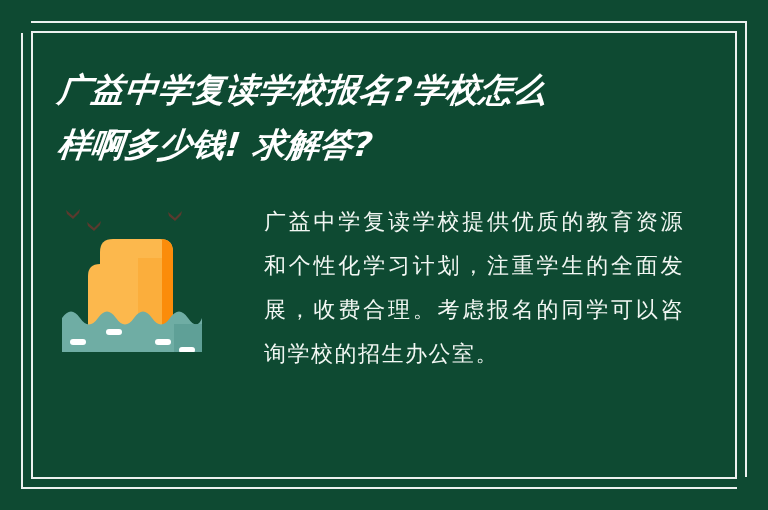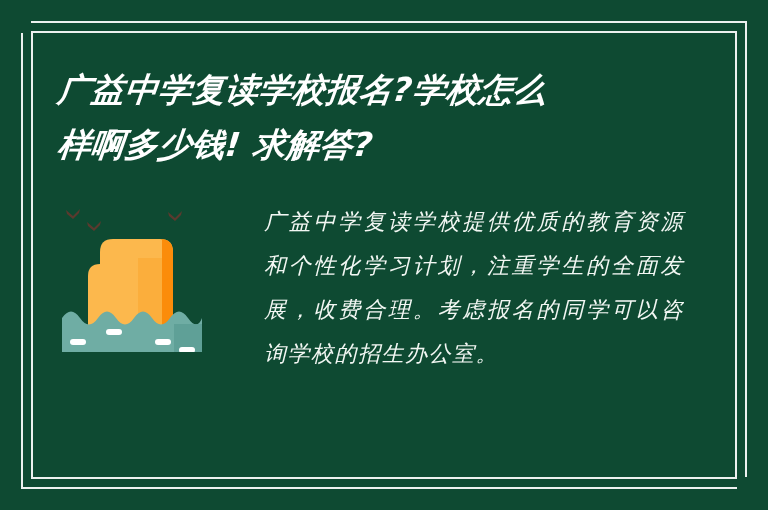--- a/index.html
+++ b/index.html
@@ -74,21 +74,20 @@
   #illo-svg { display:block; width:140px; height:152px; }
 
   
   #body-copy {
     flex:1 1 auto;
     margin-left:62px;
     color:#f2f7f3;
     font-size:22px;
     line-height:44px;
     letter-spacing:1.5px;
-    font-style:italic;
     font-family:"DejaVu Serif","Liberation Serif",serif;
     text-align:justify;
     max-width:420px;
   }
 </style>
 </head>
 <body>
 
 <div id="frame-outer"></div>
 <div id="frame-mask-a"></div>

